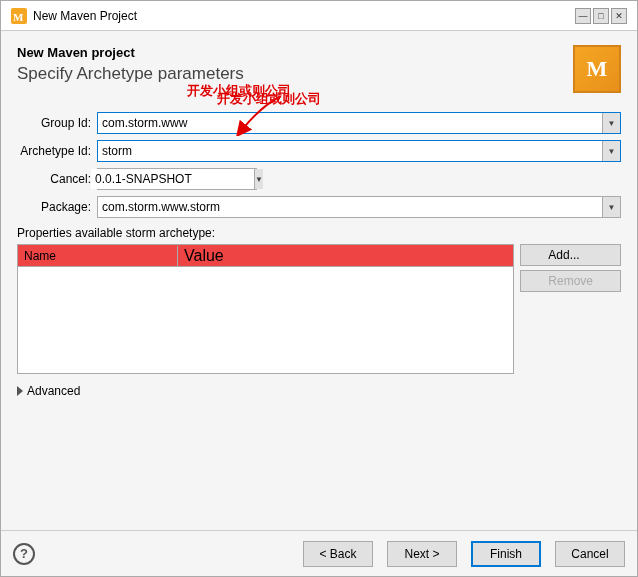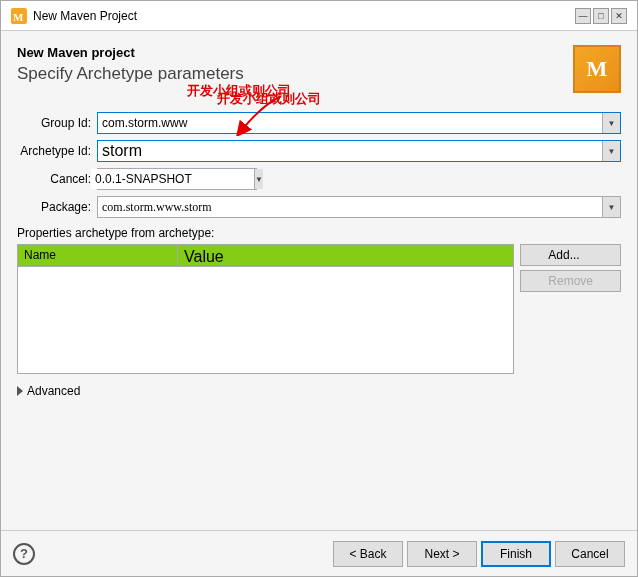--- a/index.html
+++ b/index.html
@@ -176,23 +176,24 @@
       border: 1px solid #aaa;
       background: #fff;
       width: 100%;
       height: 130px;
       display: flex;
       flex-direction: column;
     }
 
     .table-header {
       display: flex;
-      background: #84cc16;
+      background: #ef4444;
       border-bottom: 1px solid #aaa;
       height: 22px;
+      align-items: center;
     }
 
     .table-col-name {
       width: 160px;
       padding: 3px 6px;
       font-size: 12px;
       border-right: 1px solid #aaa;
     }
 
     .table-col-value {
@@ -247,21 +248,21 @@
       height: 46px;
     }
 
     .footer-left {
       display: flex;
       align-items: center;
     }
 
     .footer-right {
       display: flex;
-      gap: 4px;
+      gap: 14px;
     }
 
     .footer-btn {
       padding: 4px 14px;
       font-size: 12px;
       background: #e1e1e1;
       border: 1px solid #aaa;
       cursor: pointer;
       min-width: 70px;
       text-align: center;
@@ -371,43 +372,43 @@
             </marker>
           </defs>
           <path d="M50,0 Q30,10 10,35" stroke="#e00000" stroke-width="2" fill="none" marker-end="url(#arr1)"></path>
         </svg>
       </div>
     </div>
 
     <div class="form-row" style="position:relative;">
       <span class="form-label">Archetype Id:</span>
       <div class="form-input-with-dropdown">
-        <input type="text" value="storm" style="flex: 1 1 0%; border: none; outline: none; padding: 2px 4px; font-size: 16px;">
+        <input type="text" value="storm" style="flex: 1 1 0%; border: none; outline: none; padding: 2px 4px; font-size: 12px;">
         <div class="dropdown-arrow-btn">▼</div>
       </div>
 
     </div>
 
     <div class="form-row">
       <span class="form-label">Cancel:</span>
       <div class="form-input-combo" style="max-width:160px;justify-content:center;">
         <input type="text" value="0.0.1-SNAPSHOT" style="flex: 1 1 0%; border: none; outline: none; padding: 2px 4px; font-size: 12px;">
         <div class="combo-arrow">▼</div>
       </div>
     </div>
 
     <div class="form-row">
       <span class="form-label">Package:</span>
       <div style="flex:1; height:22px; border:1px solid #aaa; background:#fff; display:flex; align-items:center;">
-        <input type="text" value="com.storm.www.storm" style="flex: 1 1 0%; border: none; outline: none; padding: 2px 4px; font-size: 12px; font-family: Liberation Serif, serif;">
+        <input type="text" value="com.storm.www.storm" style="flex: 1 1 0%; border: none; outline: none; padding: 2px 4px; font-size: 12px;">
         <div style="width:18px; background:#e1e1e1; border-left:1px solid #aaa; height:100%; display:flex; align-items:center; justify-content:center; cursor:pointer; font-size:8px; color:#444;">▼</div>
       </div>
     </div>
 
-    <div class="properties-label">Properties archetype from archetype:</div>
+    <div class="properties-label">Properties available storm archetype:</div>
 
     <div class="properties-area-wrapper">
       <div class="properties-table-container">
         <div class="properties-table">
           <div class="table-header">
             <div class="table-col-name">Name</div>
             <div class="table-col-value">Value</div>
           </div>
           <div class="table-body"></div>
         </div>

